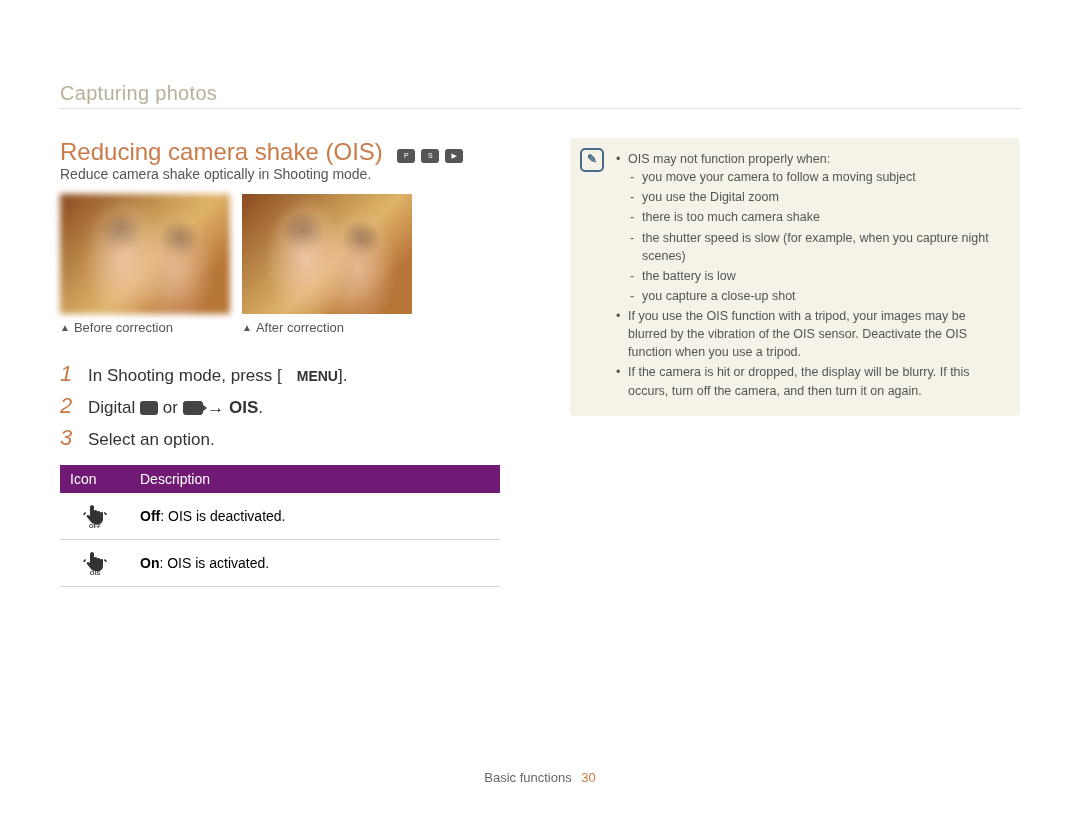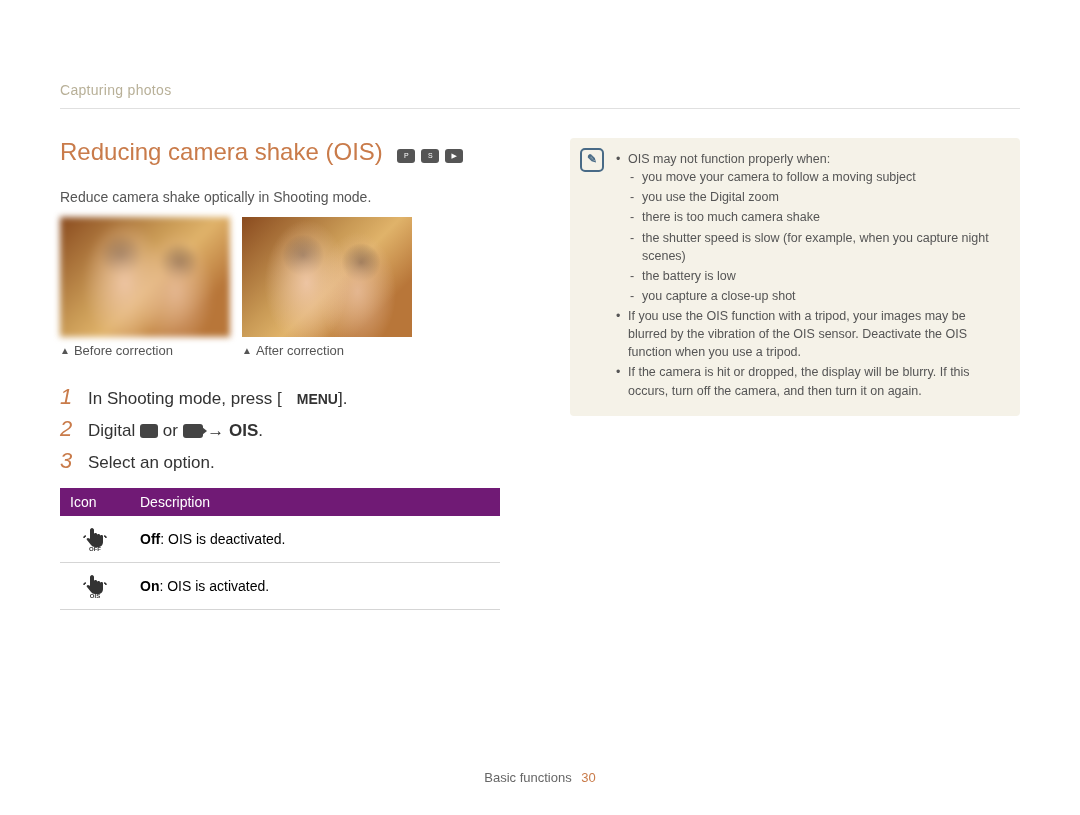--- a/index.html
+++ b/index.html
@@ -8,21 +8,21 @@
     width: 1080px;
     height: 815px;
     background: #fff;
     position: relative;
     color: #4a4a4a;
   }
   .breadcrumb {
     position: absolute;
     top: 82px;
     left: 60px;
-    font-size: 14px;
+    font-size: 20px;
     font-weight: 300;
     color: #b8b098;
     letter-spacing: 0.3px;
   }
   .hr {
     position: absolute;
     top: 108px;
     left: 60px;
     right: 60px;
     border-top: 1px solid #e0e0e0;
@@ -49,21 +49,21 @@
     width: 18px; height: 14px;
     background: #555;
     border-radius: 3px;
     display:inline-flex;
     align-items:center;
     justify-content:center;
     font-size:7px;
     color:#fff;
   }
   .subtitle {
-    margin-top: 23px;
+    margin-top: 0;
     font-size: 14px;
     color: #555;
   }
   .photo-row { display:flex; gap:12px; margin-top:12px; }
   .photo-block { width:170px; }
   .photo {
     width:170px; height:120px;
     background: linear-gradient(135deg, #8a4b1f 0%, #c99a55 40%, #e0b36a 55%, #b87639 80%);
     position: relative;
     overflow: hidden;

